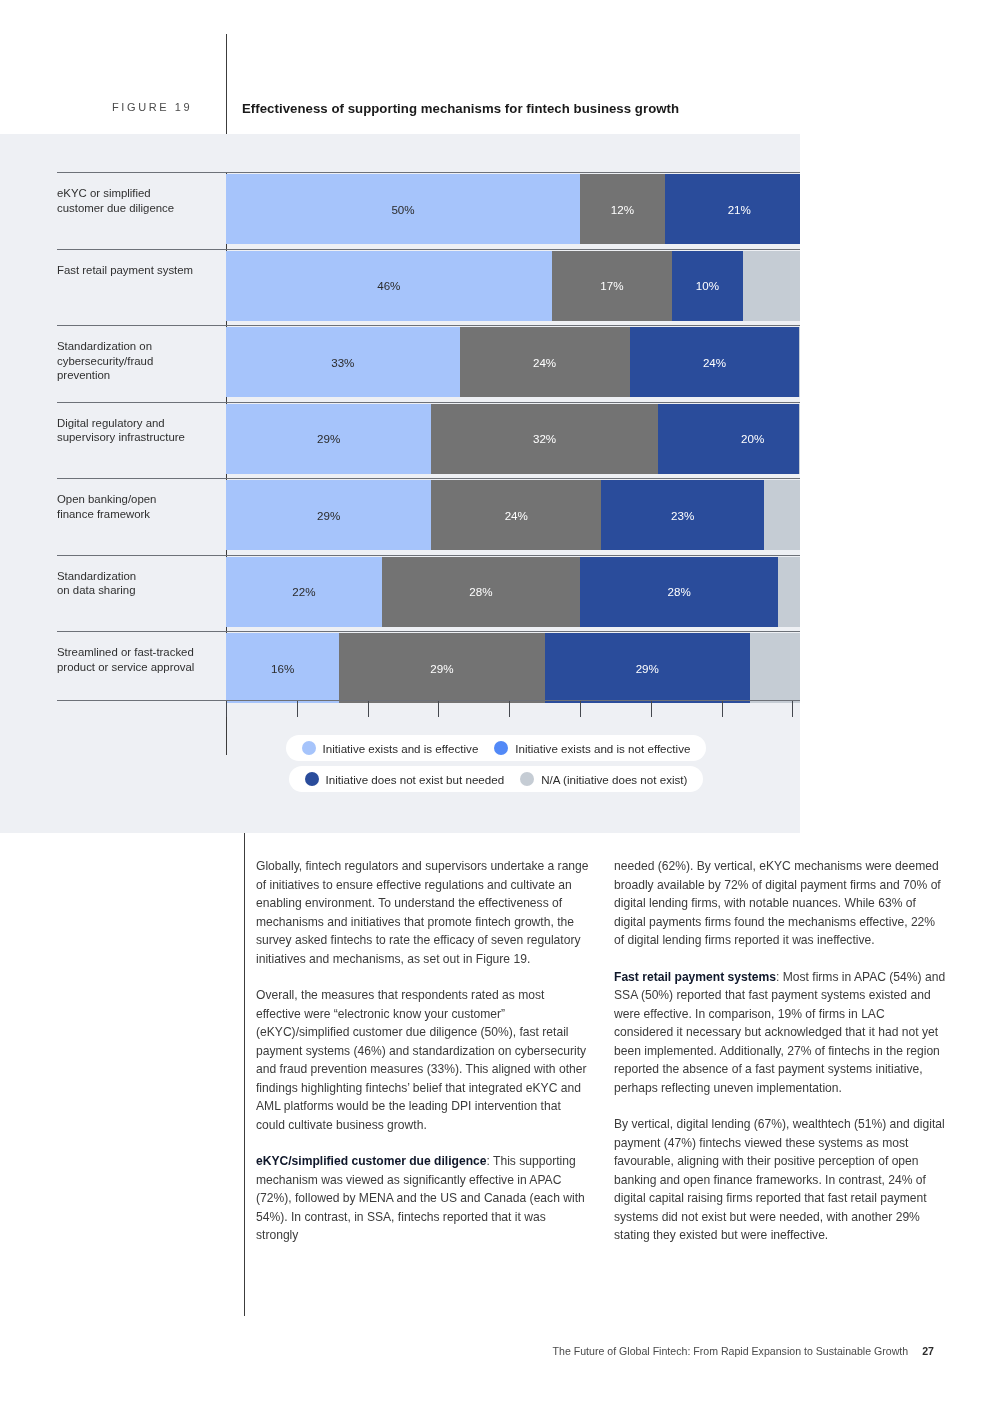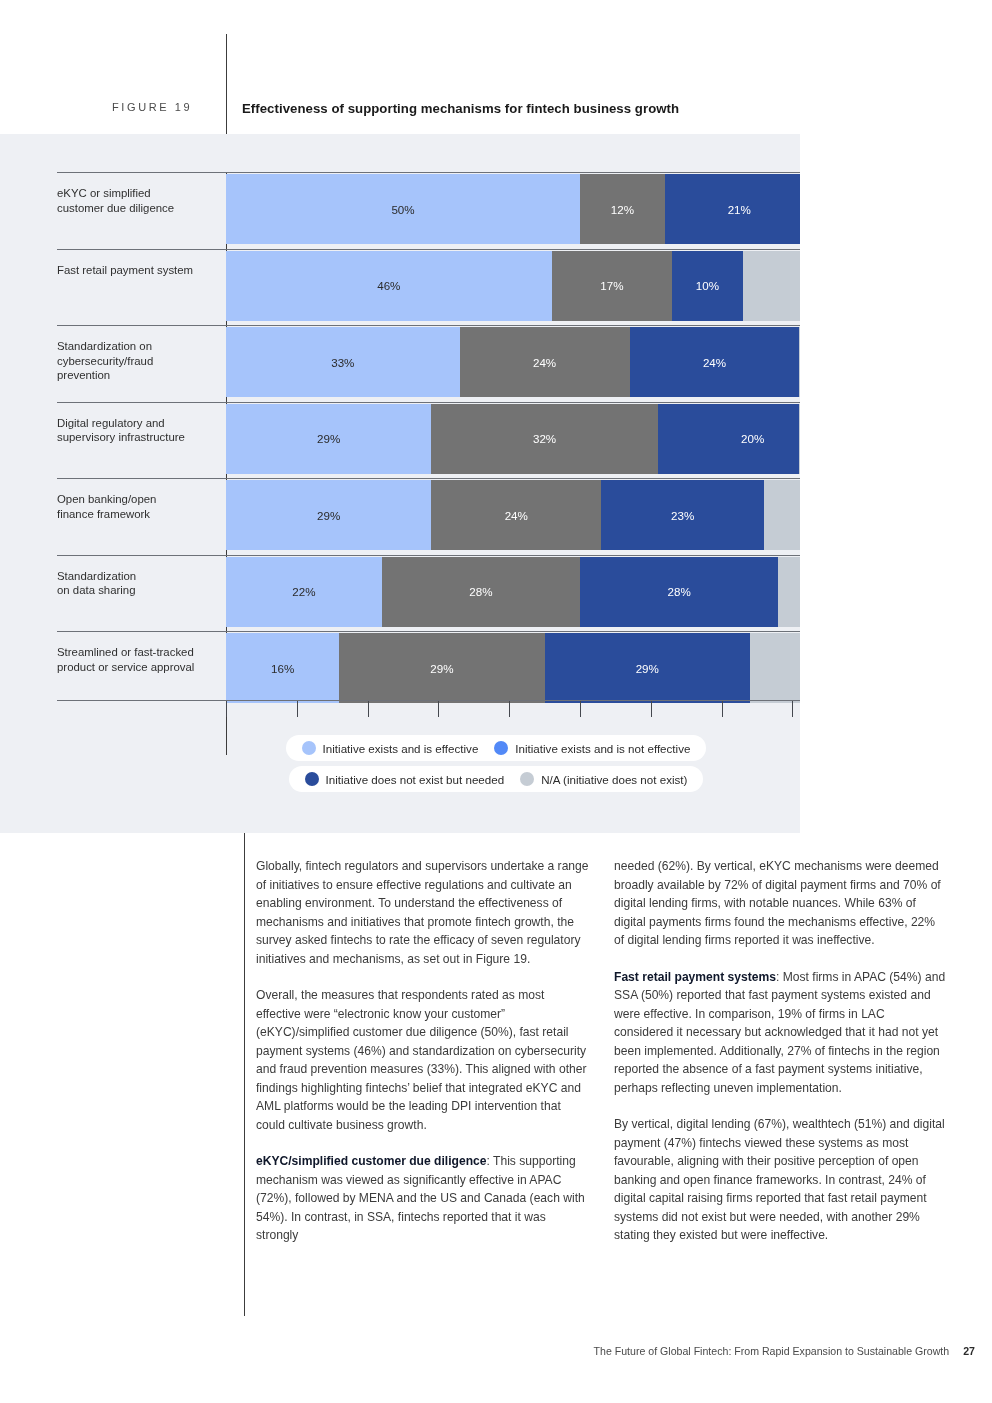--- a/index.html
+++ b/index.html
@@ -186,21 +186,20 @@
   .col p:last-child { margin-bottom: 1px; }
   .lead { font-weight: 700; color: #0f172a; }
 
   .footer {
     position: absolute;
     left: 0; top: 1345px;
     width: 934px;
     text-align: right;
     font-size: 10.6px;
     color: #4a4a4a;
-    margin-left: 41px;
   }
   .footer .pageno {
     margin-left: 14px;
     font-weight: 700;
     color: #2b2b2b;
   }
 </style>
 </head>
 <body>
 

